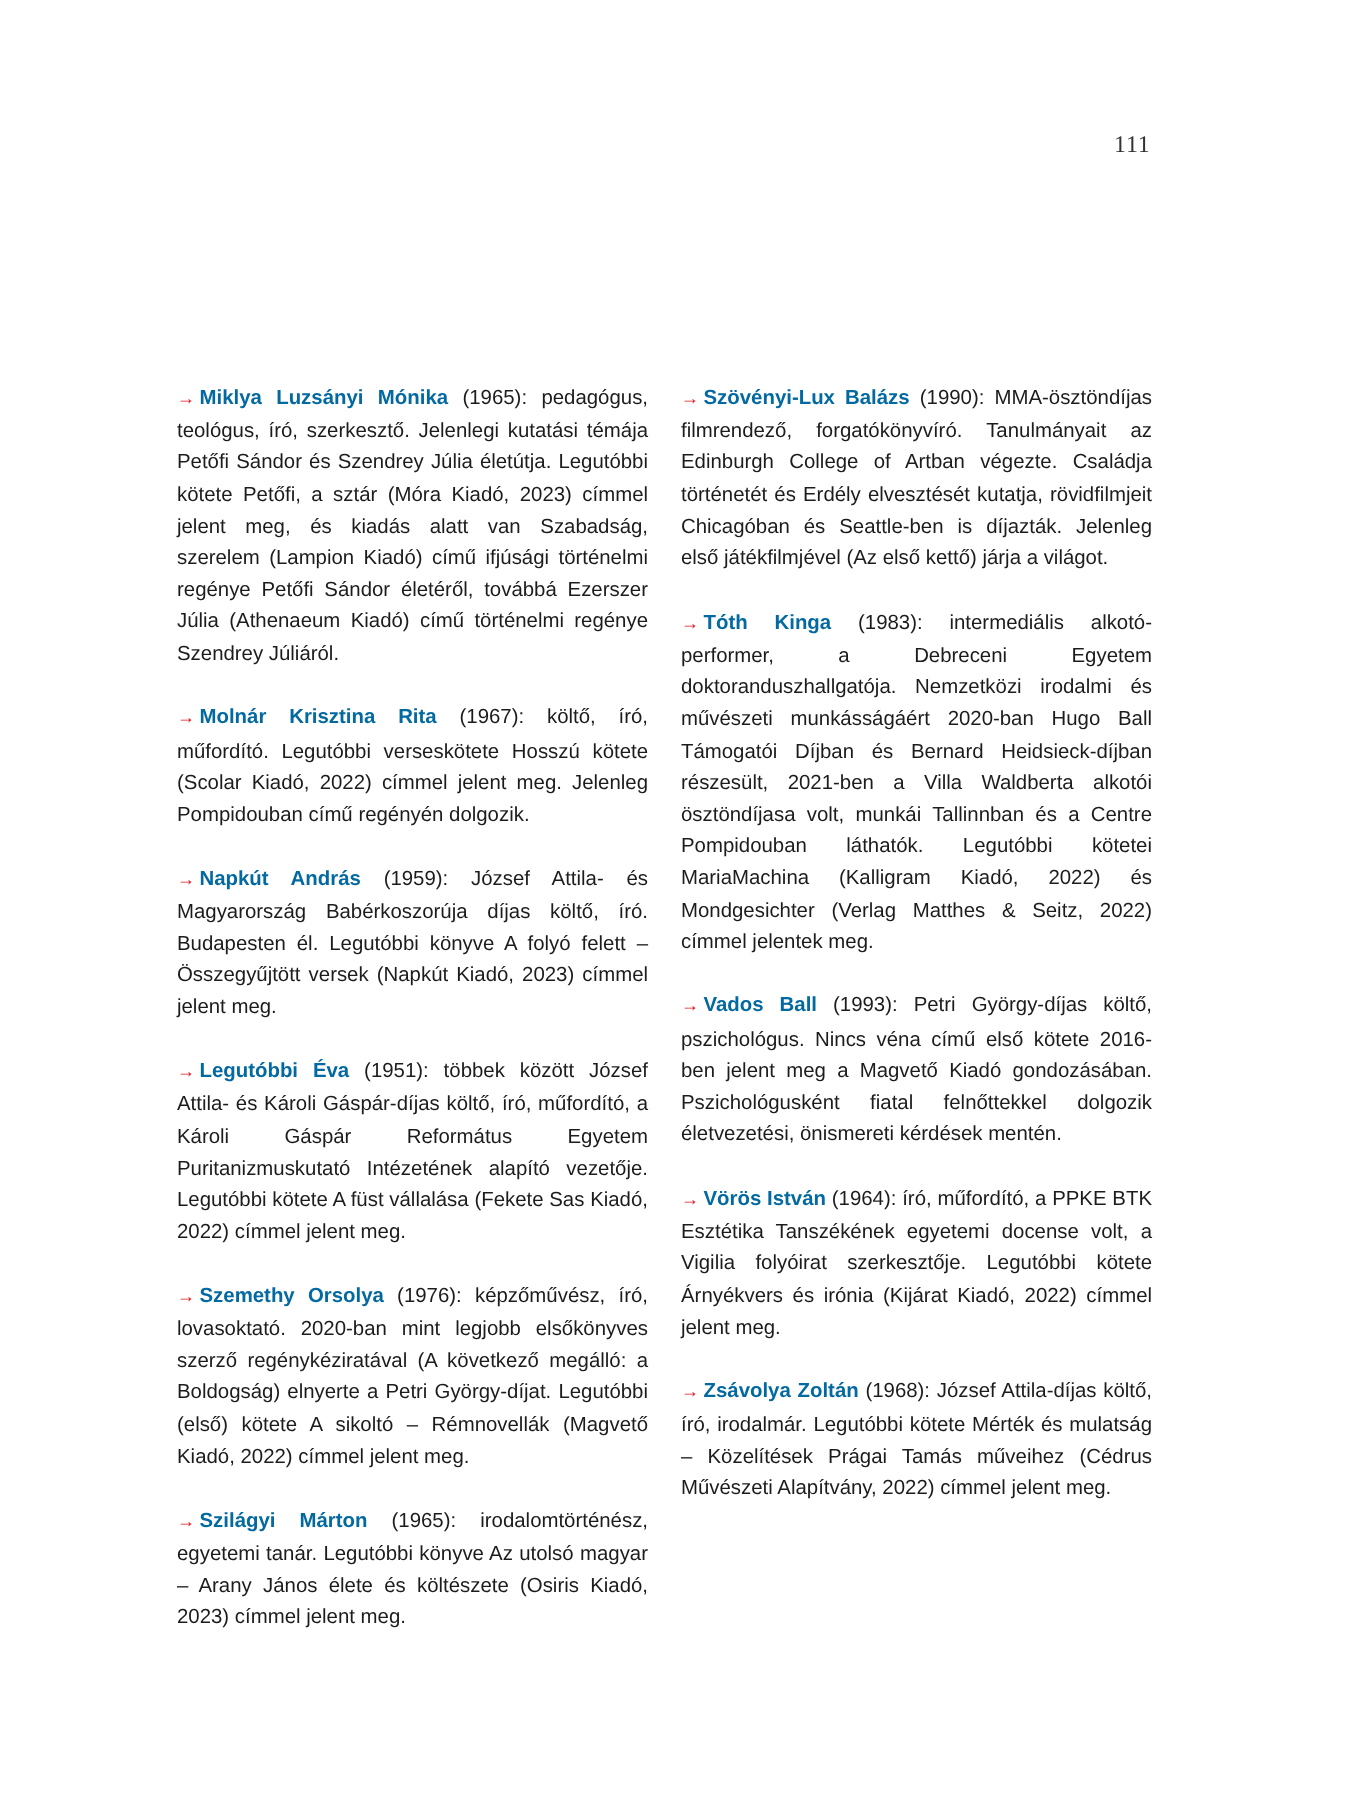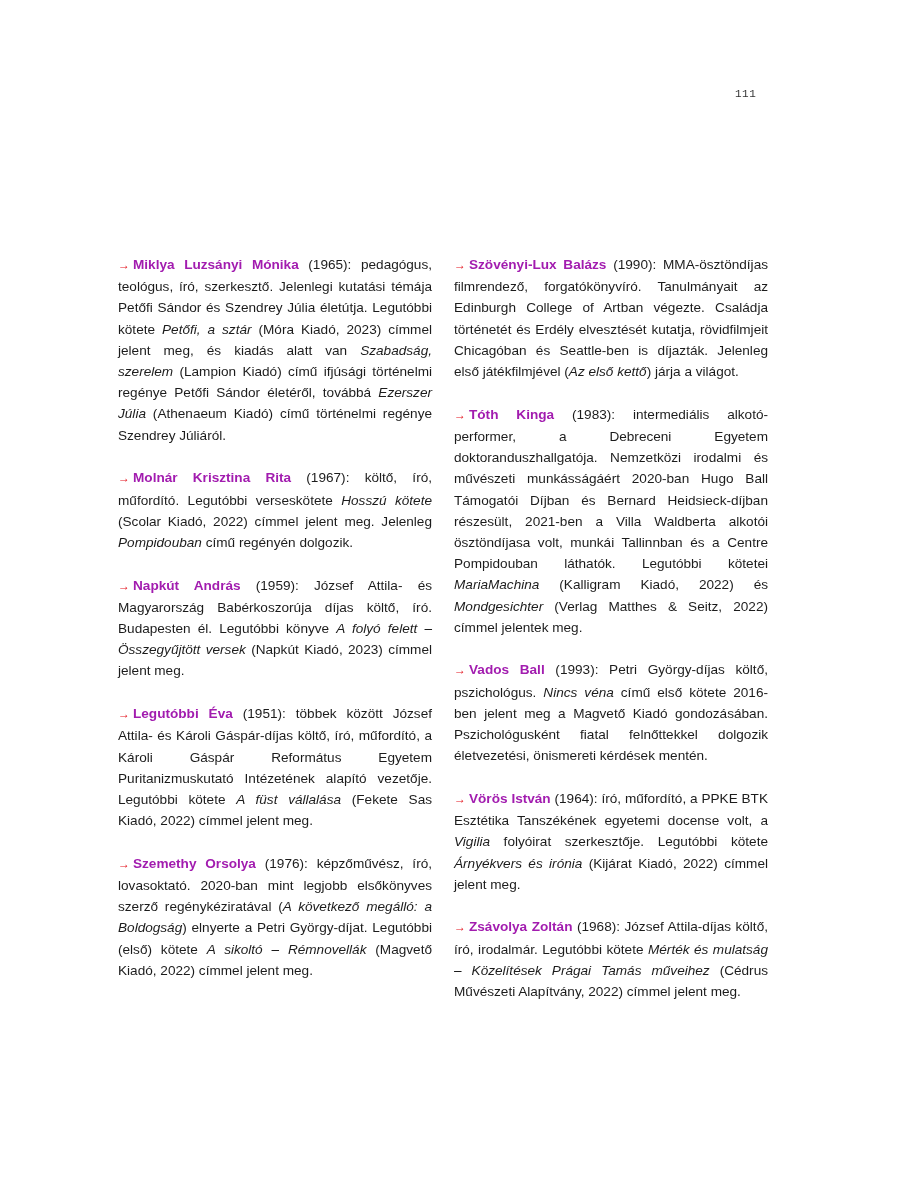--- a/index.html
+++ b/index.html
@@ -13,23 +13,23 @@
       position: relative;
       overflow: hidden;
       font-family: "Liberation Sans", "DejaVu Sans", sans-serif;
       color: #1c1c1c;
     }
     .page-number {
       position: absolute;
       top: 88px;
       left: 735px;
       width: 32px;
-      text-align: left;
-      font-family: Liberation Mono, monospace;
-      font-size: 11px;
+      text-align: right;
+      font-family: Liberation Serif, serif;
+      font-size: 16px;
       color: #333333;
       letter-spacing: 0.5px;
     }
     .columns {
       position: absolute;
       top: 254px;
       left: 118px;
       width: 650px;
       display: flex;
       justify-content: space-between;
@@ -44,39 +44,39 @@
       hyphens: manual;
       margin: 0 0 21.5px 0;
     }
     .arrow {
       color: #e3111b;
       font-weight: normal;
       font-size: 12px;
       margin-right: 3px;
     }
     .name {
-      color: #a21caf;
+      color: #0369a1;
       font-weight: bold;
     }
     .italic {
-      font-style: italic;
     }
   </style>
 </head>
 <body>
 
 <div class="page-number">111</div>
 
 <div class="columns">
   <div class="column" id="left-column">
       <p class="entry"><span class="arrow">→</span><span class="name">Miklya Luzsányi Mónika</span><span> (1965): pedagógus, teológus, író, szerkesztő. Jelenlegi kutatási témája Petőfi Sándor és Szendrey Júlia életútja. Legutóbbi kötete </span><span class="italic">Petőfi, a sztár</span><span> (Móra Kiadó, 2023) címmel jelent meg, és kiadás alatt van </span><span class="italic">Szabadság, szerelem</span><span> (Lampion Kiadó) című ifjúsági történelmi regénye Petőfi Sándor életéről, továbbá </span><span class="italic">Ezerszer Júlia</span><span> (Athenaeum Kiadó) című történelmi regénye Szendrey Júliáról.</span></p>
       <p class="entry"><span class="arrow">→</span><span class="name">Molnár Krisztina Rita</span><span> (1967): költő, író, műfordító. Legutóbbi verseskötete </span><span class="italic">Hosszú kötete</span><span> (Scolar Kiadó, 2022) címmel jelent meg. Jelenleg </span><span class="italic">Pompidouban</span><span> című regényén dolgozik.</span></p>
       <p class="entry"><span class="arrow">→</span><span class="name">Napkút András</span><span> (1959): József Attila- és Magyarország Babérkoszorúja díjas költő, író. Budapesten él. Legutóbbi könyve </span><span class="italic">A folyó felett – Összegyűjtött versek</span><span> (Napkút Kiadó, 2023) címmel jelent meg.</span></p>
       <p class="entry"><span class="arrow">→</span><span class="name">Legutóbbi Éva</span><span> (1951): többek között József Attila- és Károli Gáspár-díjas költő, író, műfordító, a Károli Gáspár Református Egyetem Puritanizmuskutató Intézetének alapító vezetője. Legutóbbi kötete </span><span class="italic">A füst vállalása</span><span> (Fekete Sas Kiadó, 2022) címmel jelent meg.</span></p>
       <p class="entry"><span class="arrow">→</span><span class="name">Szemethy Orsolya</span><span> (1976): képzőművész, író, lovasoktató. 2020-ban mint legjobb elsőkönyves szerző regénykéziratával (</span><span class="italic">A következő megálló: a Boldogság</span><span>) elnyerte a Petri György-díjat. Legutóbbi (első) kötete </span><span class="italic">A sikoltó – Rémnovellák</span><span> (Magvető Kiadó, 2022) címmel jelent meg.</span></p>
+      <p class="entry"><span class="arrow">→</span><span class="name">Szilágyi Márton</span><span> (1965): irodalomtörténész, egyetemi tanár. Legutóbbi könyve </span><span class="italic">Az utolsó magyar – Arany János élete és költészete</span><span> (Osiris Kiadó, 2023) címmel jelent meg.</span></p>
     </div>
   <div class="column" id="right-column">
       <p class="entry"><span class="arrow">→</span><span class="name">Szövényi-Lux Balázs</span><span> (1990): MMA-ösztöndíjas filmrendező, forgatókönyvíró. Tanulmányait az Edinburgh College of Artban végezte. Családja történetét és Erdély elvesztését kutatja, rövidfilmjeit Chicagóban és Seattle-ben is díjazták. Jelenleg első játékfilmjével (</span><span class="italic">Az első kettő</span><span>) járja a világot.</span></p>
       <p class="entry"><span class="arrow">→</span><span class="name">Tóth Kinga</span><span> (1983): intermediális alkotó-performer, a Debreceni Egyetem doktoranduszhallgatója. Nemzetközi irodalmi és művészeti munkásságáért 2020-ban Hugo Ball Támogatói Díjban és Bernard Heidsieck-díjban részesült, 2021-ben a Villa Waldberta alkotói ösztöndíjasa volt, munkái Tallinnban és a Centre Pompidouban láthatók. Legutóbbi kötetei </span><span class="italic">MariaMachina</span><span> (Kalligram Kiadó, 2022) és </span><span class="italic">Mondgesichter</span><span> (Verlag Matthes &amp; Seitz, 2022) címmel jelentek meg.</span></p>
       <p class="entry"><span class="arrow">→</span><span class="name">Vados Ball</span><span> (1993): Petri György-díjas költő, pszichológus. </span><span class="italic">Nincs véna</span><span> című első kötete 2016-ben jelent meg a Magvető Kiadó gondozásában. Pszichológusként fiatal felnőttekkel dolgozik életvezetési, önismereti kérdések mentén.</span></p>
       <p class="entry"><span class="arrow">→</span><span class="name">Vörös István</span><span> (1964): író, műfordító, a PPKE BTK Esztétika Tanszékének egyetemi docense volt, a </span><span class="italic">Vigilia</span><span> folyóirat szerkesztője. Legutóbbi kötete </span><span class="italic">Árnyékvers és irónia</span><span> (Kijárat Kiadó, 2022) címmel jelent meg.</span></p>
       <p class="entry"><span class="arrow">→</span><span class="name">Zsávolya Zoltán</span><span> (1968): József Attila-díjas költő, író, irodalmár. Legutóbbi kötete </span><span class="italic">Mérték és mulatság – Közelítések Prágai Tamás műveihez</span><span> (Cédrus Művészeti Alapítvány, 2022) címmel jelent meg.</span></p>
     </div>
 </div>
 

